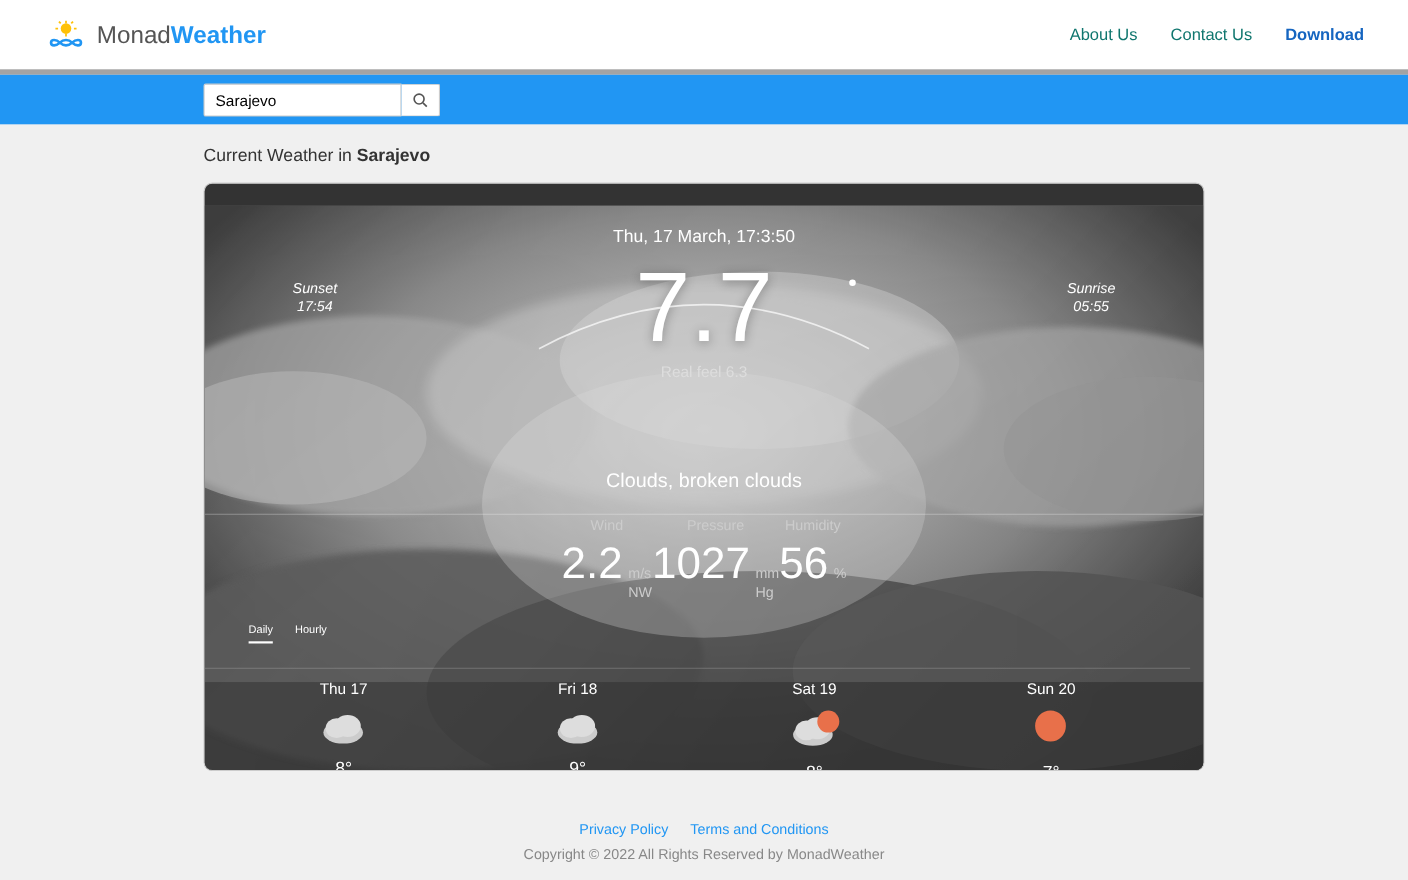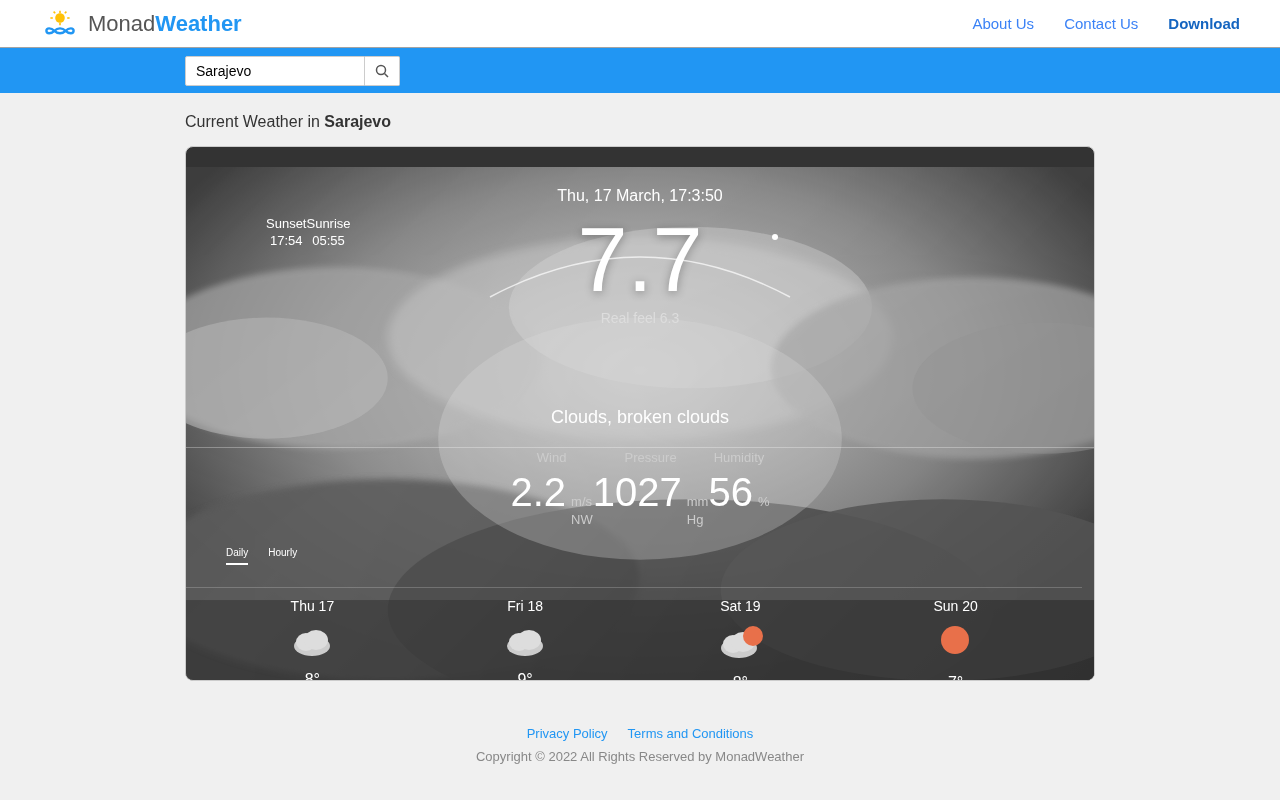--- a/index.html
+++ b/index.html
@@ -1,26 +1,26 @@
 <!DOCTYPE html>
 <html><head>
   <meta charset="utf-8">
   <style>
     * { margin: 0; padding: 0; box-sizing: border-box; }
     body { font-family: Arial, sans-serif; background: #f0f0f0; min-height: 800px; width: 1280px; }
 
     
     .header {
       background: #fff;
-      height: 48px;
+      height: 68px;
       display: flex;
       align-items: center;
       justify-content: space-between;
       padding: 0 40px;
-      border-bottom: 1px solid #a3a3a3;
+      border-bottom: 5px solid #a3a3a3;
     }
     .logo {
       display: flex;
       align-items: center;
       gap: 8px;
     }
     .logo-icon {
       width: 40px;
       height: 30px;
     }
@@ -29,21 +29,21 @@
     }
     .logo-text .monad { color: #555; font-weight: 400; }
     .logo-text .weather { color: #2196f3; font-weight: 700; }
     .nav {
       display: flex;
       gap: 30px;
       align-items: center;
     }
     .nav a {
       text-decoration: none;
-      color: #3b82f6;
+      color: #0f766e;
       font-size: 15px;
     }
     .nav a.active {
       color: #1565c0;
       font-weight: 700;
     }
 
     
     .search-bar {
       background: #2196f3;
@@ -126,25 +126,26 @@
       text-shadow: 0 2px 10px rgba(0,0,0,0.3);
       margin: 5px 0;
     }
     .real-feel {
       font-size: 14px;
       color: #ddd;
       margin-top: 5px;
     }
     .sun-times {
       display: flex;
-      justify-content: flex-start;
-      position: absolute;
-      top: 49px;
+      justify-content: space-between;
+      position: absolute;
+      top: 67px;
       left: 80px;
       right: 80px;
+      font-style: italic;
     }
     .sun-time {
       text-align: center;
       color: #fff;
       font-size: 12px;
     }
     .sun-time .label { font-size: 13px; margin-bottom: 2px; }
     .sun-time .time { font-size: 13px; }
 
     .weather-description {

